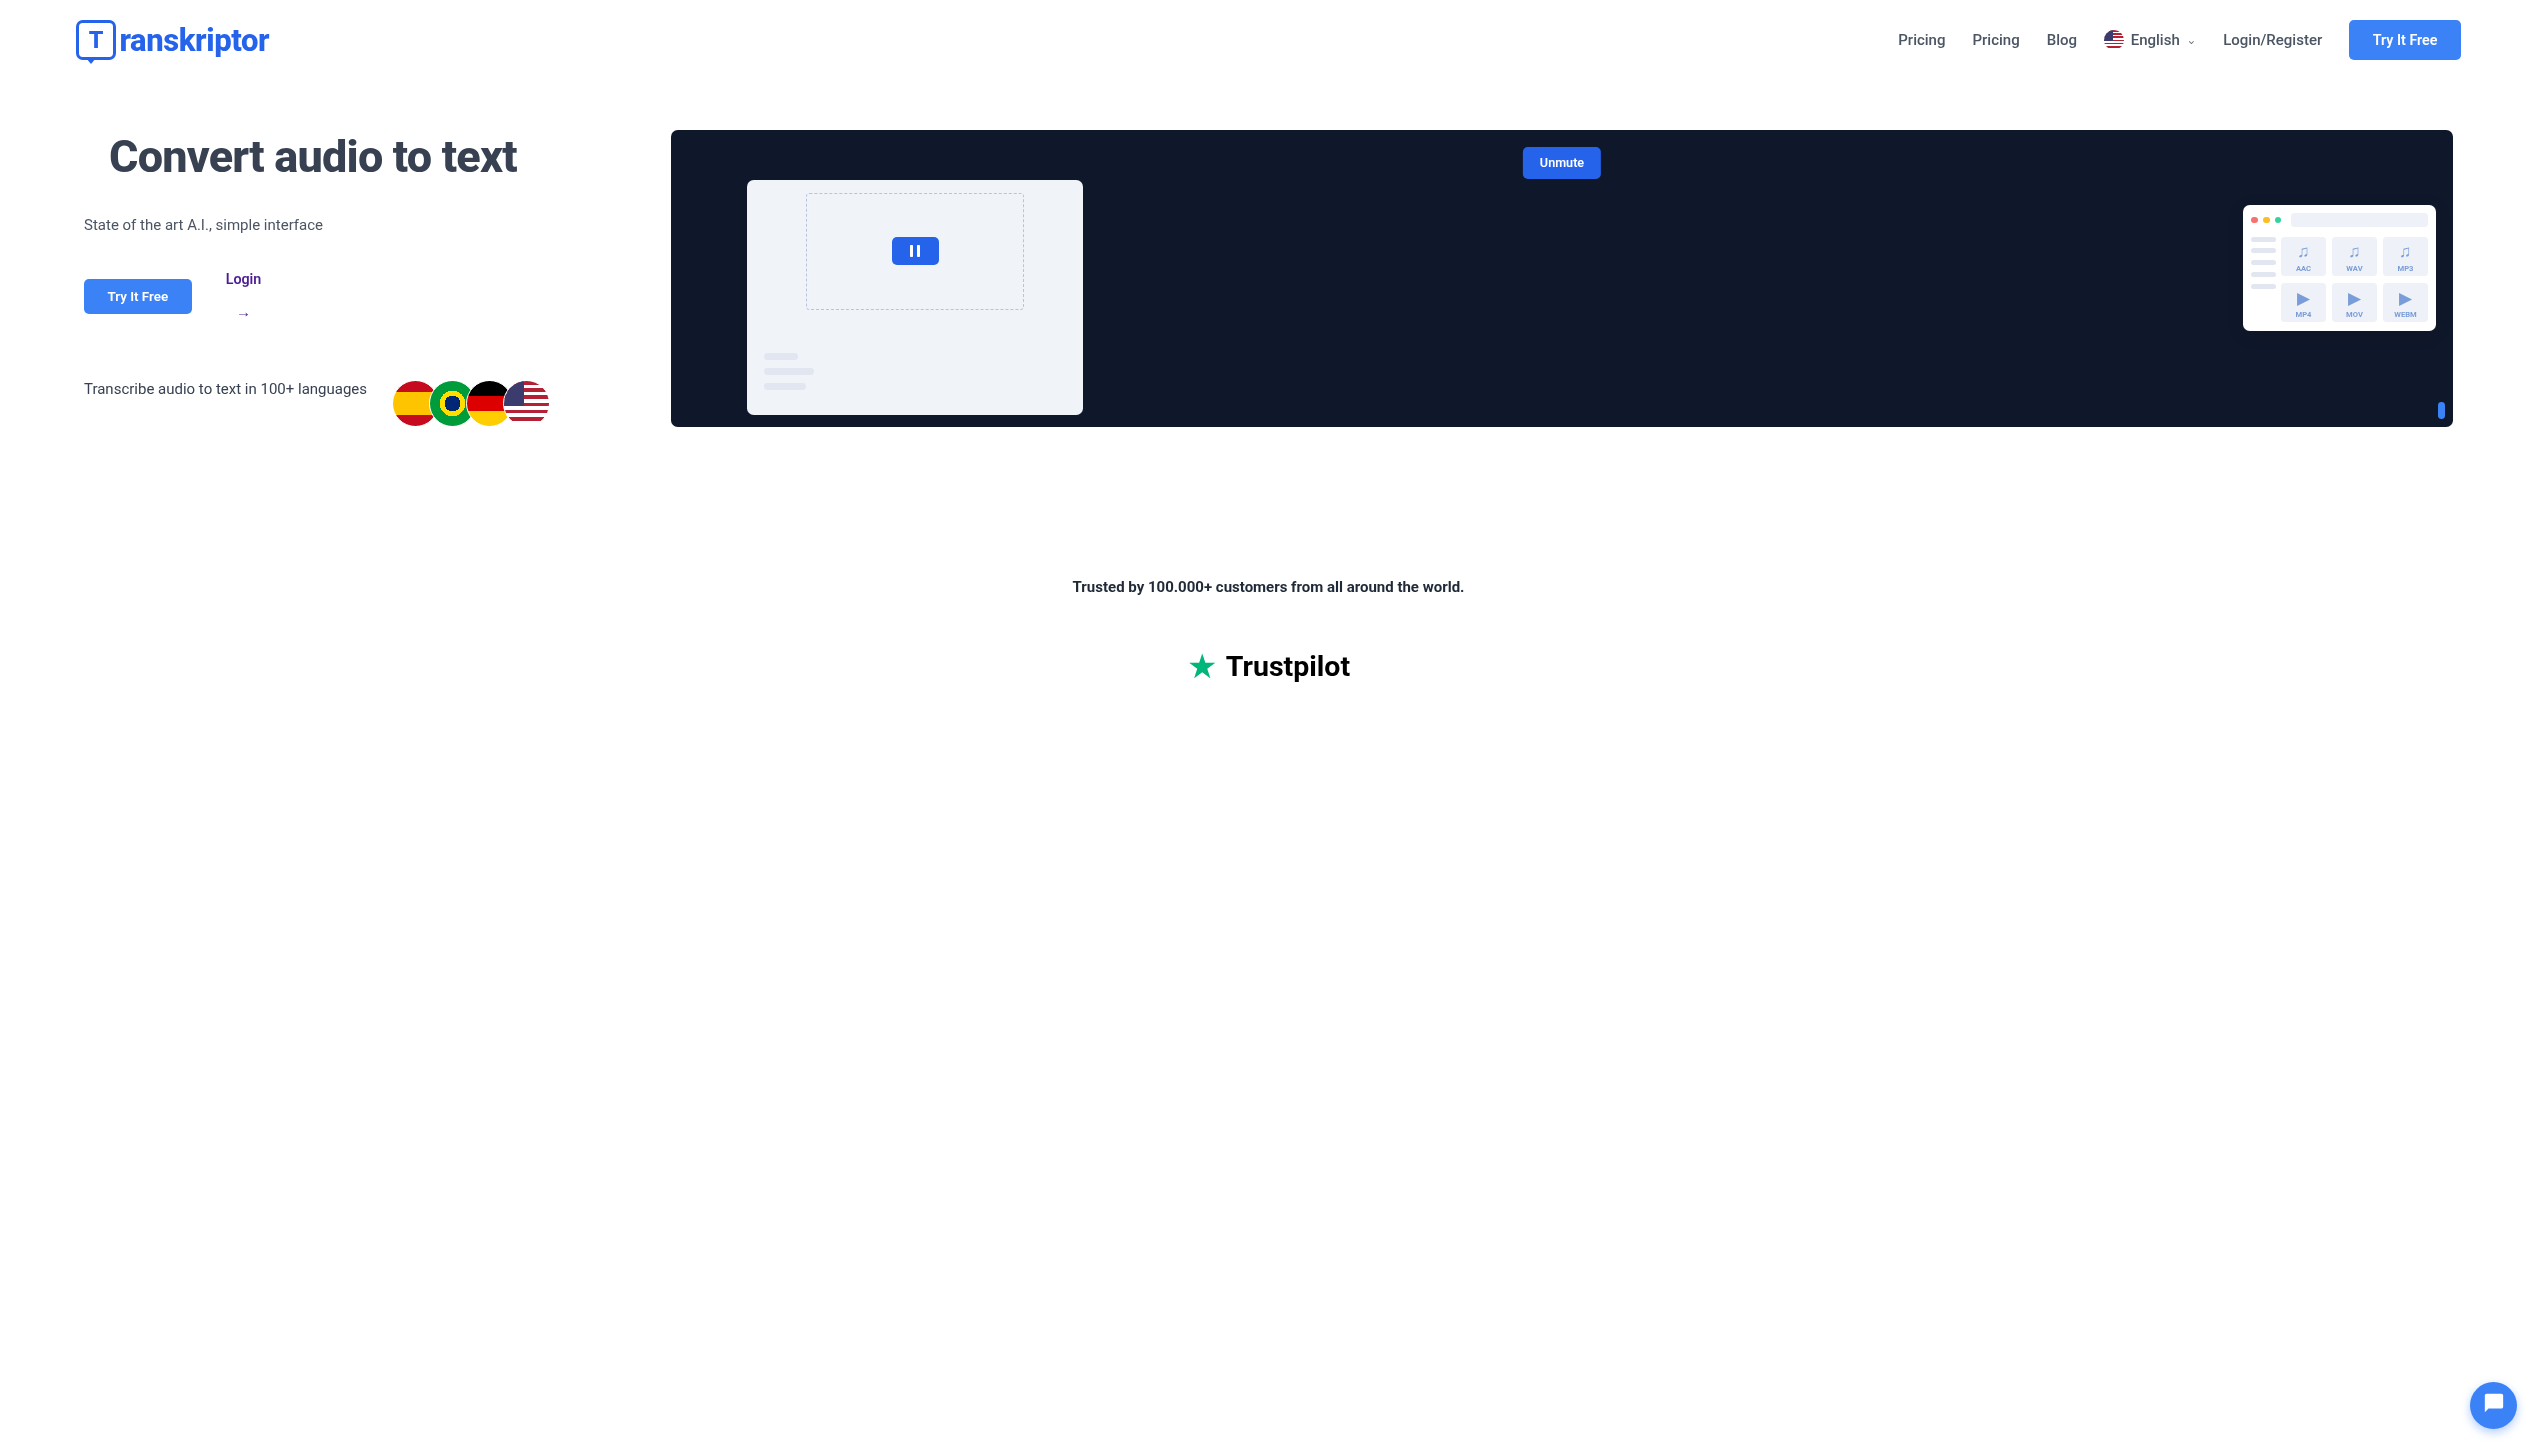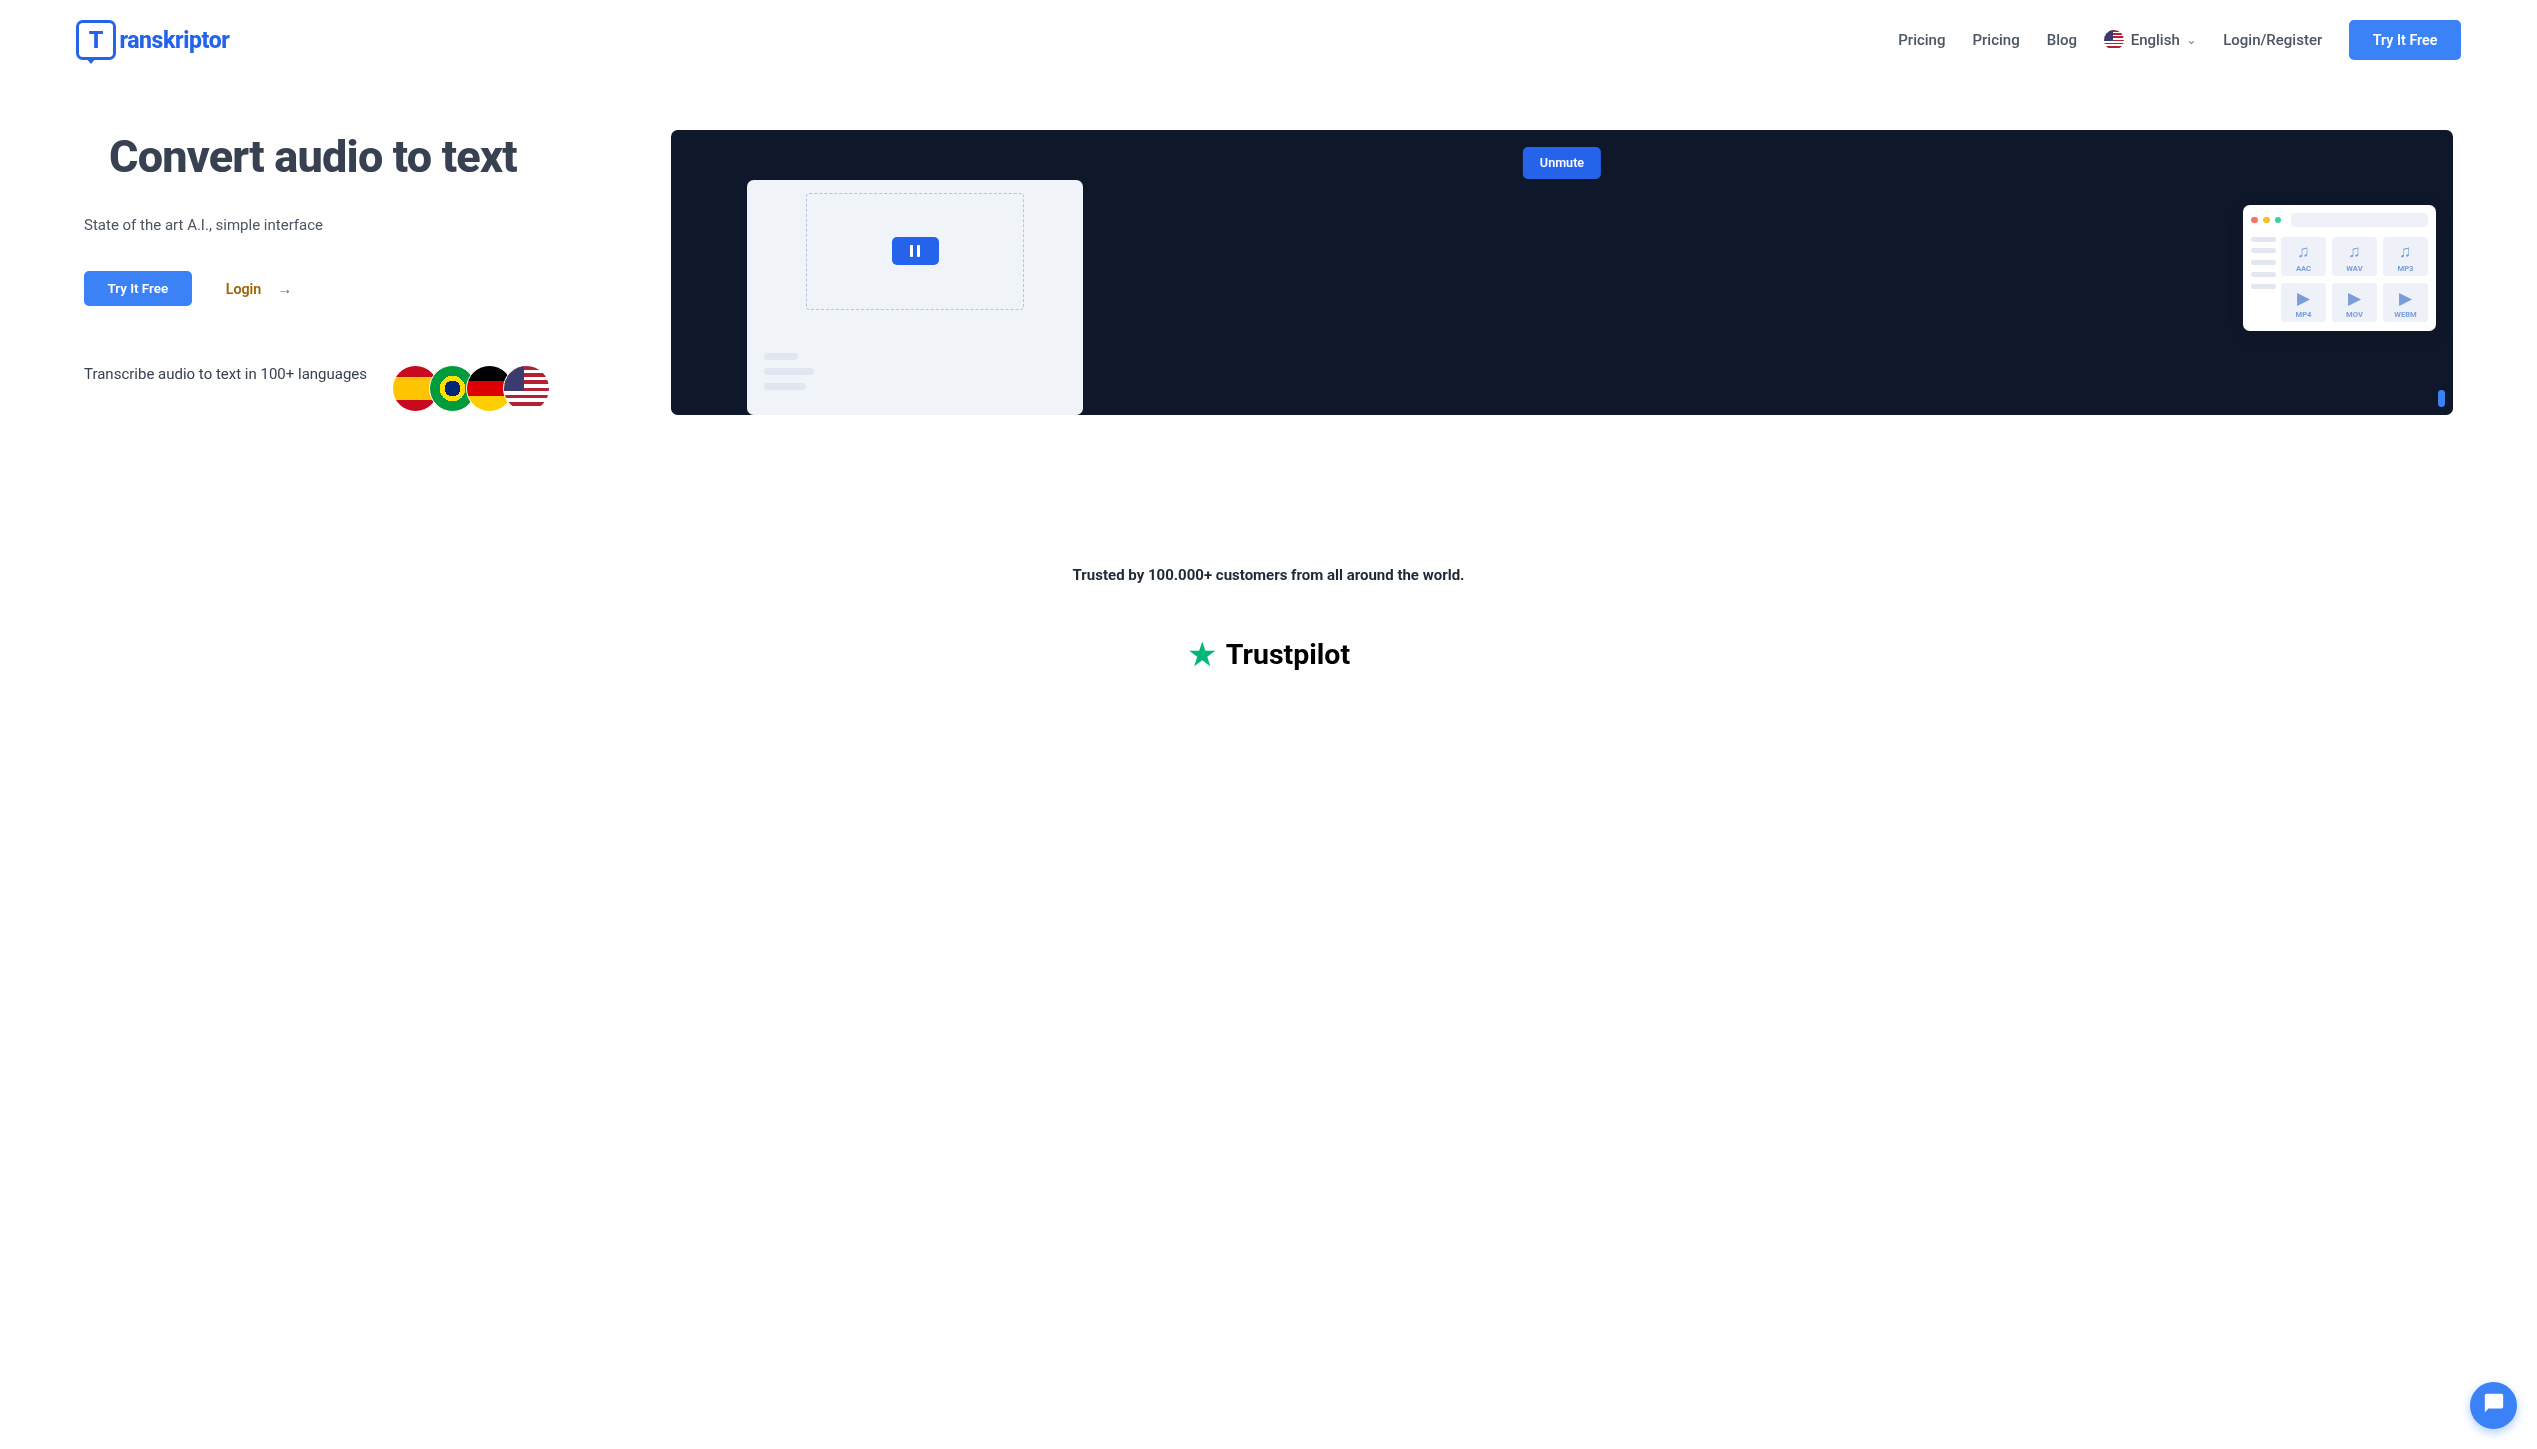--- a/index.html
+++ b/index.html
@@ -45,21 +45,21 @@
       border-right: 5px solid transparent;
       border-top: 6.7px solid #2563eb;
     }
     .logo-t {
       color: #2563eb;
       font-size: 23.5px;
       font-weight: 800;
     }
     .logo-text {
       color: #2563eb;
-      font-size: 23px;
+      font-size: 31px;
       font-weight: 800;
       letter-spacing: -0.4px;
     }
     .nav {
       display: flex;
       align-items: center;
       gap: 27px;
     }
     .nav-link {
       color: #4b5563;
@@ -144,28 +144,29 @@
       margin-bottom: 13.4px;
     }
     .hero-actions {
       display: flex;
       align-items: center;
       gap: 34px;
       margin-top: 34px;
       margin-bottom: 59px;
     }
     .login-link {
-      color: #a16207;
+      color: #4c1d95;
       font-size: 14.3px;
       font-weight: 600;
       text-decoration: none;
       display: flex;
       align-items: center;
       gap: 16px;
       cursor: pointer;
+      flex-direction: column;
     }
     .lang-row {
       display: flex;
       align-items: flex-start;
       gap: 25px;
     }
     .lang-row-text {
       color: #374151;
       font-size: 15px;
     }

